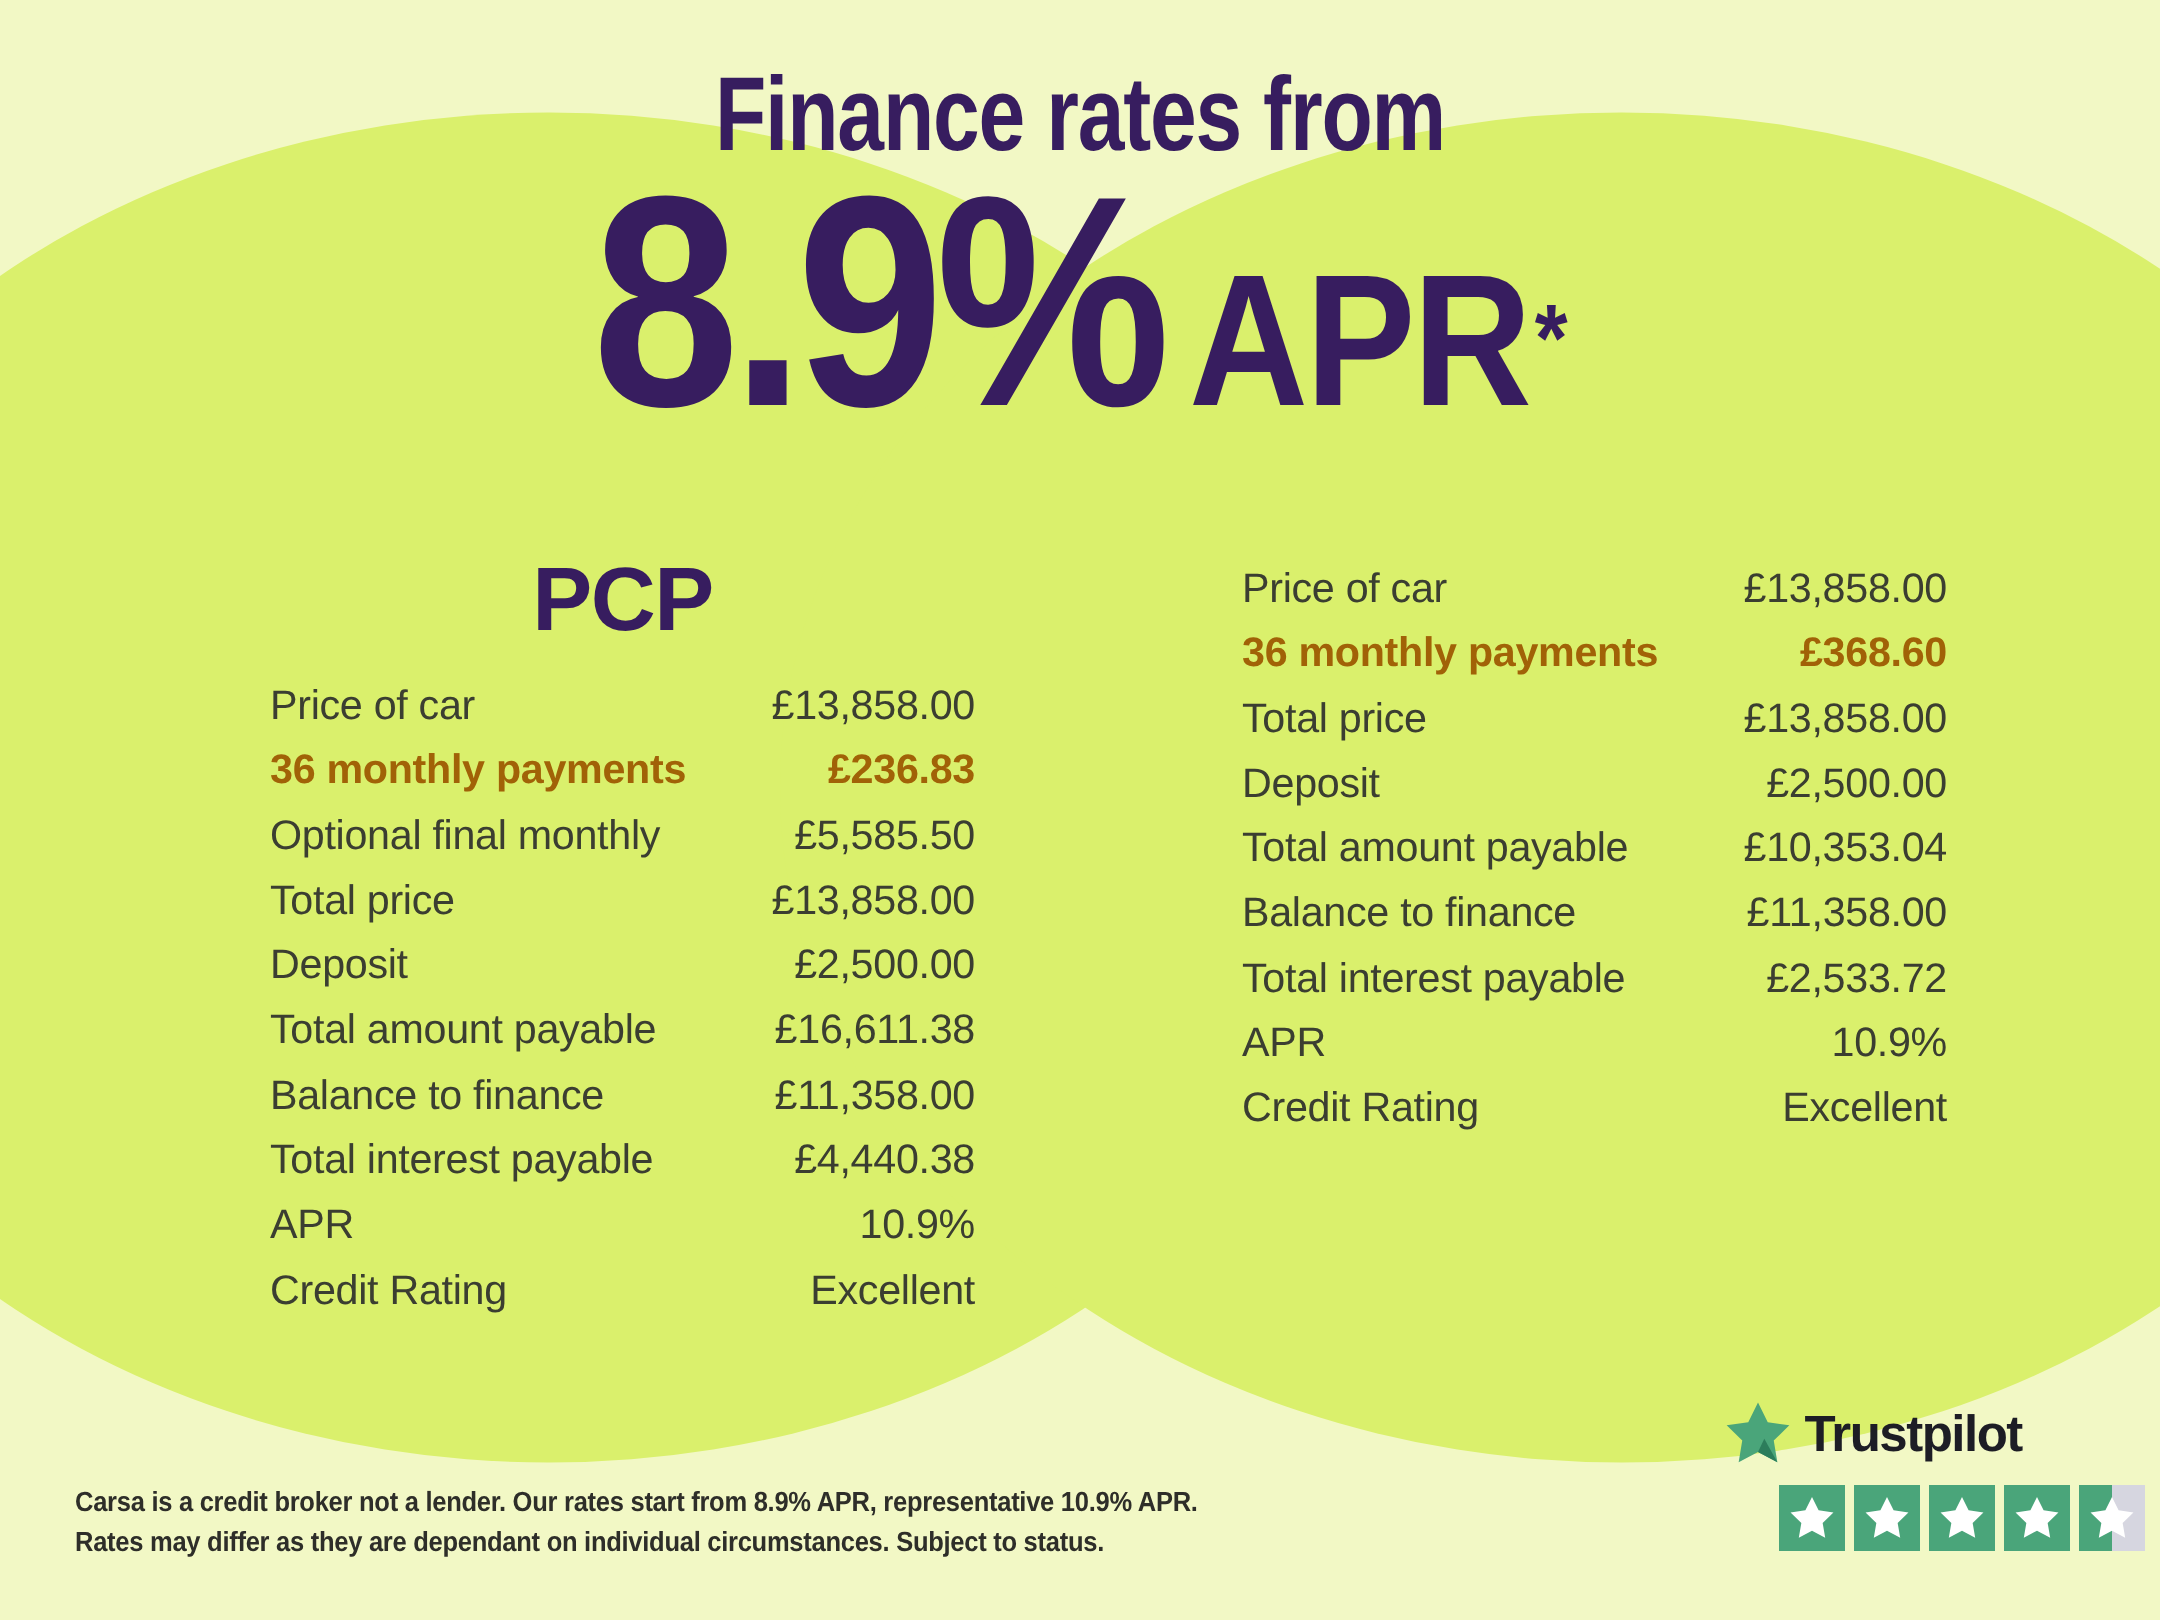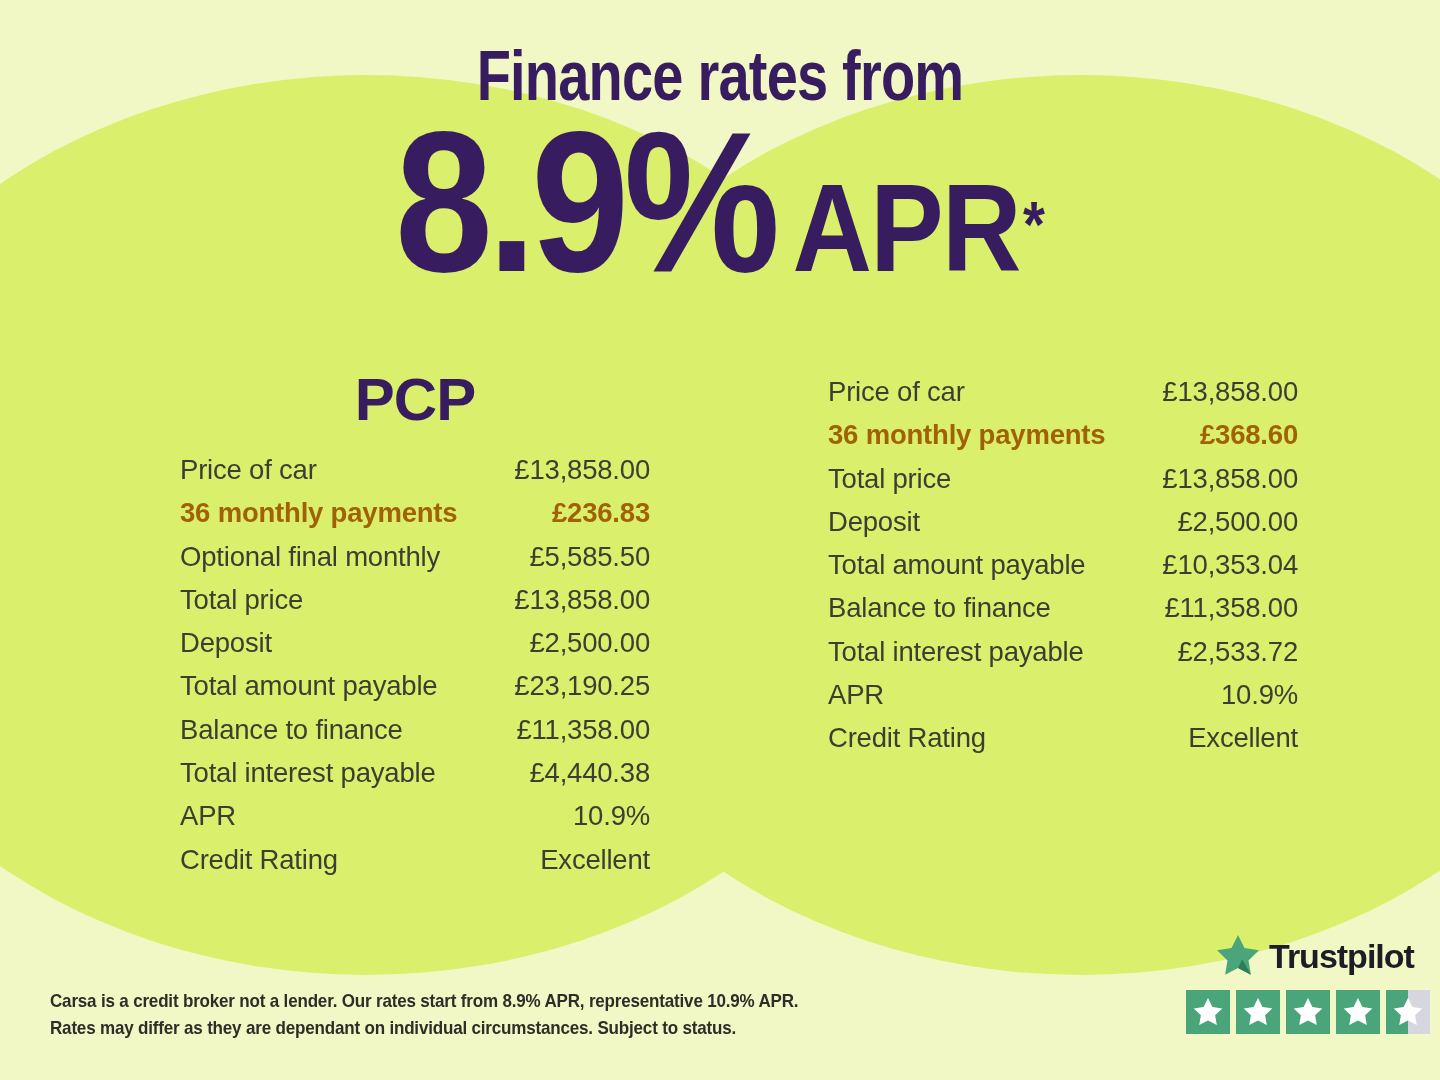--- a/index.html
+++ b/index.html
@@ -48,21 +48,21 @@
   .flabel{text-align:left;}
   .fvalue{text-align:left;}
 
   .disclaimer{
     position:absolute;left:50px;top:988px;width:900px;
     font-size:18.5px;font-weight:bold;color:#2e2e29;line-height:1.45;
     letter-spacing:-0.2px;transform:scaleX(0.92);transform-origin:0 0;
     white-space:nowrap;
   }
   .tp-logo{
-    position:absolute;left:1214px;top:932px;
+    position:absolute;left:1148px;top:932px;
     display:flex;align-items:center;gap:7px;
   }
   .tp-brand{
     font-size:34px;font-weight:bold;color:#1d1d25;letter-spacing:-1px;
   }
   .tp-stars{
     position:absolute;left:1186px;top:990px;
     display:flex;gap:6px;
   }
   .star-box{
@@ -102,21 +102,21 @@
       <div class="frow">
         <span class="flabel">Total price</span>
         <span class="fvalue">£13,858.00</span>
       </div>
       <div class="frow">
         <span class="flabel">Deposit</span>
         <span class="fvalue">£2,500.00</span>
       </div>
       <div class="frow">
         <span class="flabel">Total amount payable</span>
-        <span class="fvalue">£23,190.25</span>
+        <span class="fvalue">£16,611.38</span>
       </div>
       <div class="frow">
         <span class="flabel">Balance to finance</span>
         <span class="fvalue">£11,358.00</span>
       </div>
       <div class="frow">
         <span class="flabel">Total interest payable</span>
         <span class="fvalue">£4,440.38</span>
       </div>
       <div class="frow">

